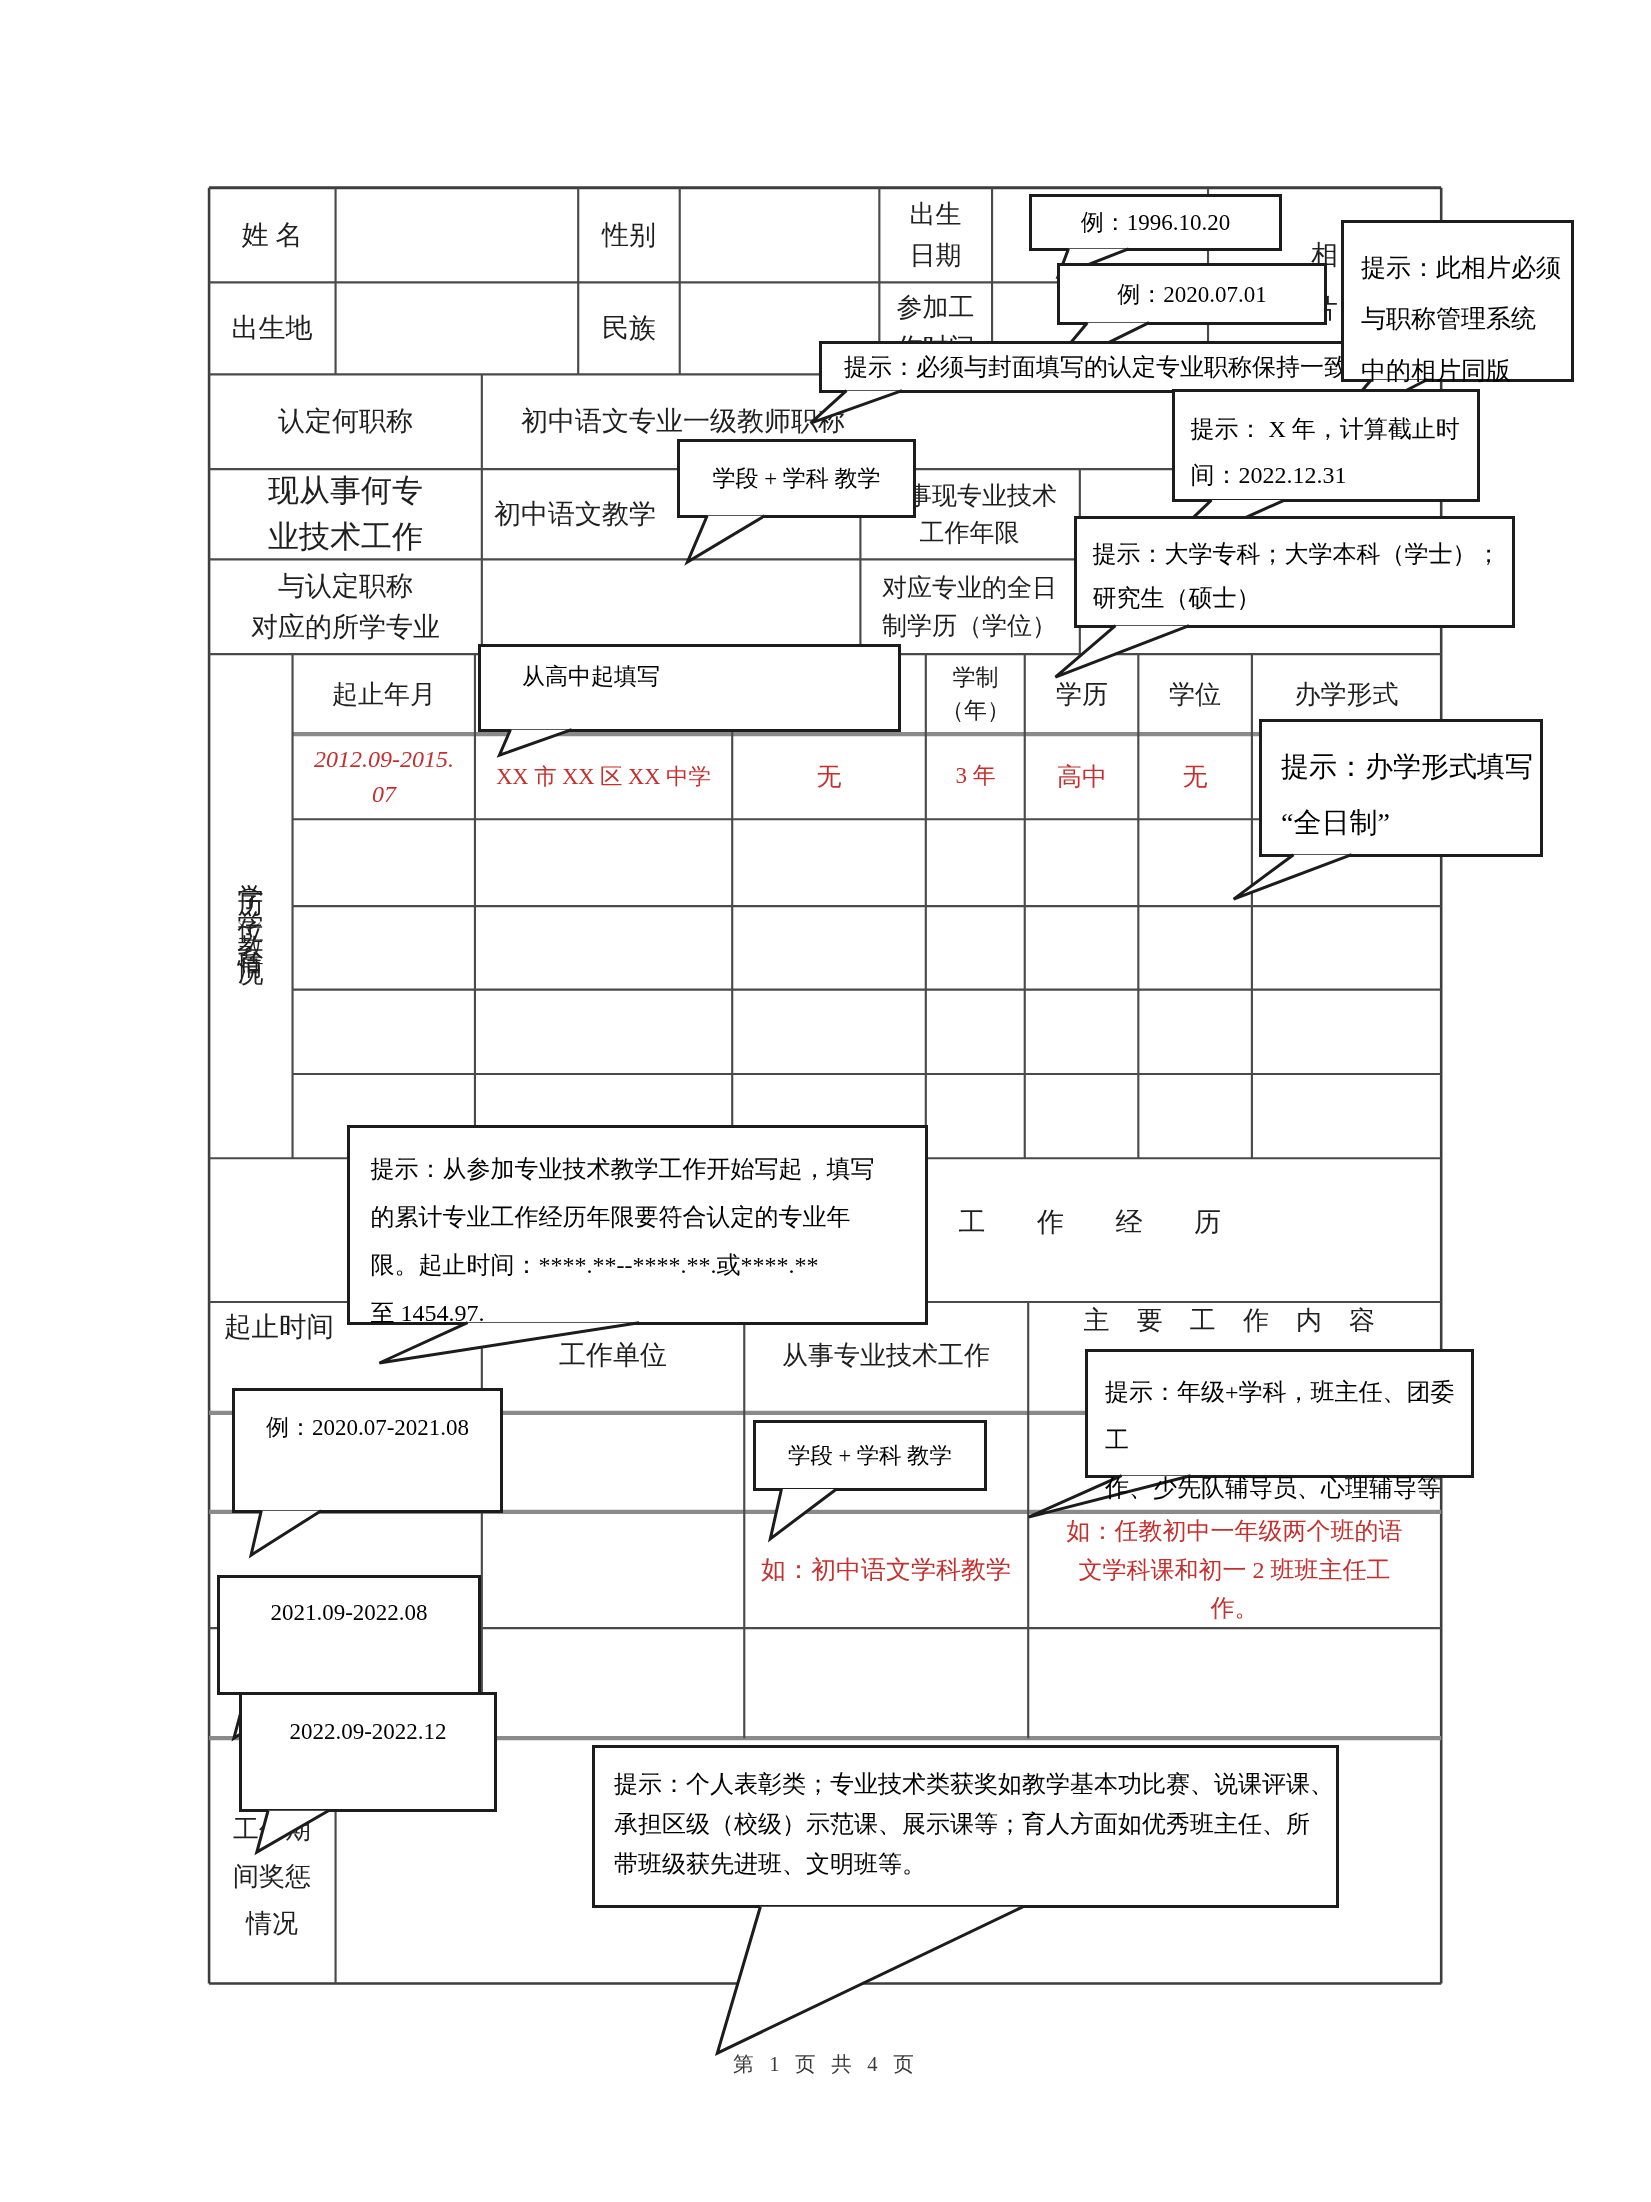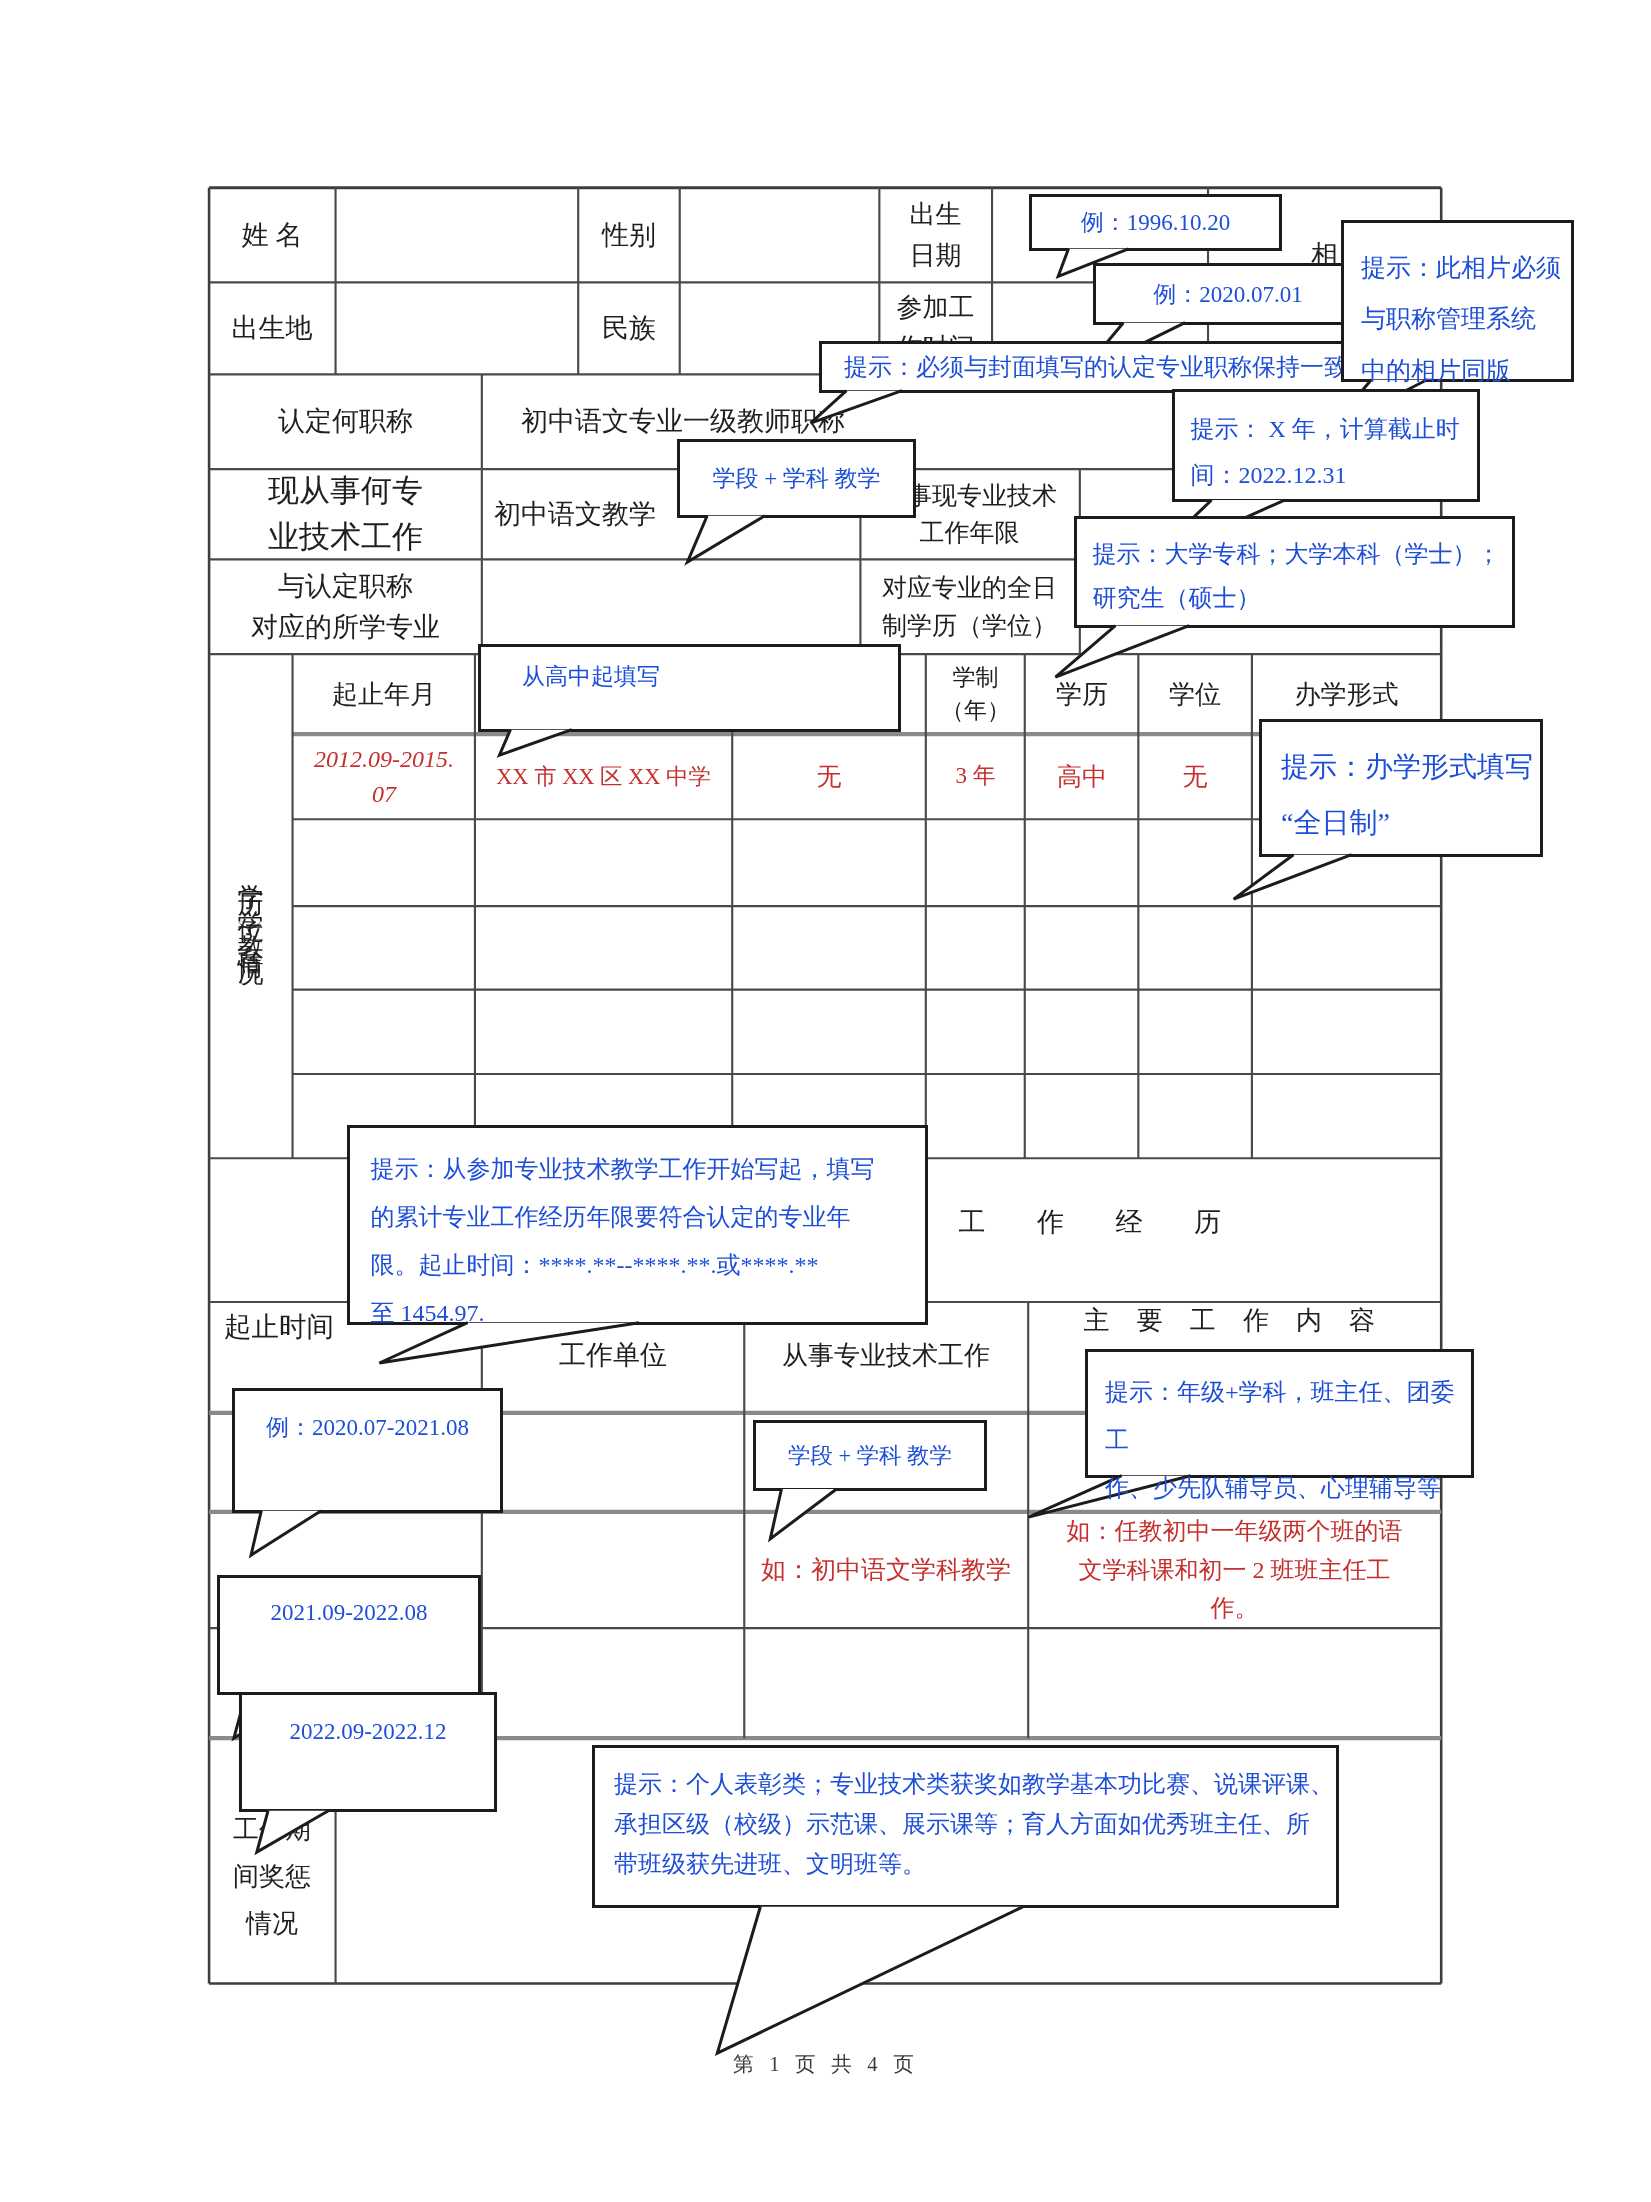--- a/index.html
+++ b/index.html
@@ -6,21 +6,21 @@
   #canvas{position:relative;width:1652px;height:2203px;background:#ffffff;overflow:hidden;
           font-family:"Liberation Serif","DejaVu Serif",serif;color:#1f1f1f;}
   #grid{position:absolute;left:0;top:0;z-index:1;}
   .txt{position:absolute;z-index:2;display:flex;align-items:center;justify-content:center;
        text-align:center;white-space:pre-line;line-height:1.5;box-sizing:border-box;}
   .left{justify-content:flex-start;text-align:left;}
   .red{color:#c5302e;}
   .vertical{writing-mode:vertical-rl;letter-spacing:8.6px;}
   .callout{position:absolute;z-index:4;background:#ffffff;border:3.4px solid #1c1c1c;
            box-sizing:border-box;}
-  .callout-text{position:absolute;left:0;top:0;right:0;bottom:0;color:#1d4ed8;
+  .callout-text{position:absolute;left:0;top:0;right:0;bottom:0;color:#000000;
                 white-space:pre-line;box-sizing:border-box;}
   .ct-center{display:flex;align-items:center;justify-content:center;text-align:center;}
   .tail{position:absolute;overflow:visible;z-index:-1;}
   .tail path{fill:#ffffff;stroke:#1c1c1c;stroke-width:3.5;stroke-linejoin:miter;}
   .breakall{word-break:break-all;}
 </style>
 </head>
 <body>
 
 <div id="canvas">
@@ -133,21 +133,21 @@
 
   <div class="txt" style="left:568px;top:2049px;width:516px;height:31px;font-size:20.6px;letter-spacing:5.2px;color:#3a3a3a;">第 1 页 共 4 页</div>
 
   <div class="callout" style="left:1029px;top:194px;width:253px;height:57px;">
     <div class="callout-text ct-center" style="font-size:23px;">例：1996.10.20</div>
     <svg class="tail" style="left:8.6px;top:50px;" width="103" height="38" viewBox="0 0 120 44">
       <path d="M 32 2 L 20 34 L 102 2"></path>
     </svg>
   </div>
 
-  <div class="callout" style="left:1057px;top:263px;width:270px;height:62px;margin-left:36px;">
+  <div class="callout" style="left:1057px;top:263px;width:270px;height:62px;">
     <div class="callout-text ct-center" style="font-size:23px;">例：2020.07.01</div>
     <svg class="tail" style="left:-26px;top:55px;" width="129" height="60" viewBox="0 0 150 70">
       <path d="M 62 2 L 12 62 L 134 2"></path>
     </svg>
   </div>
 
   <div class="callout" style="left:819px;top:341px;width:578px;height:52px;">
     <div class="callout-text ct-center" style="font-size:24px;">提示：必须与封面填写的认定专业职称保持一致。</div>
     <svg class="tail" style="left:-17px;top:45px;" width="112" height="41" viewBox="0 0 130 48">
       <path d="M 48 2 L 6 40 L 113 2"></path>

